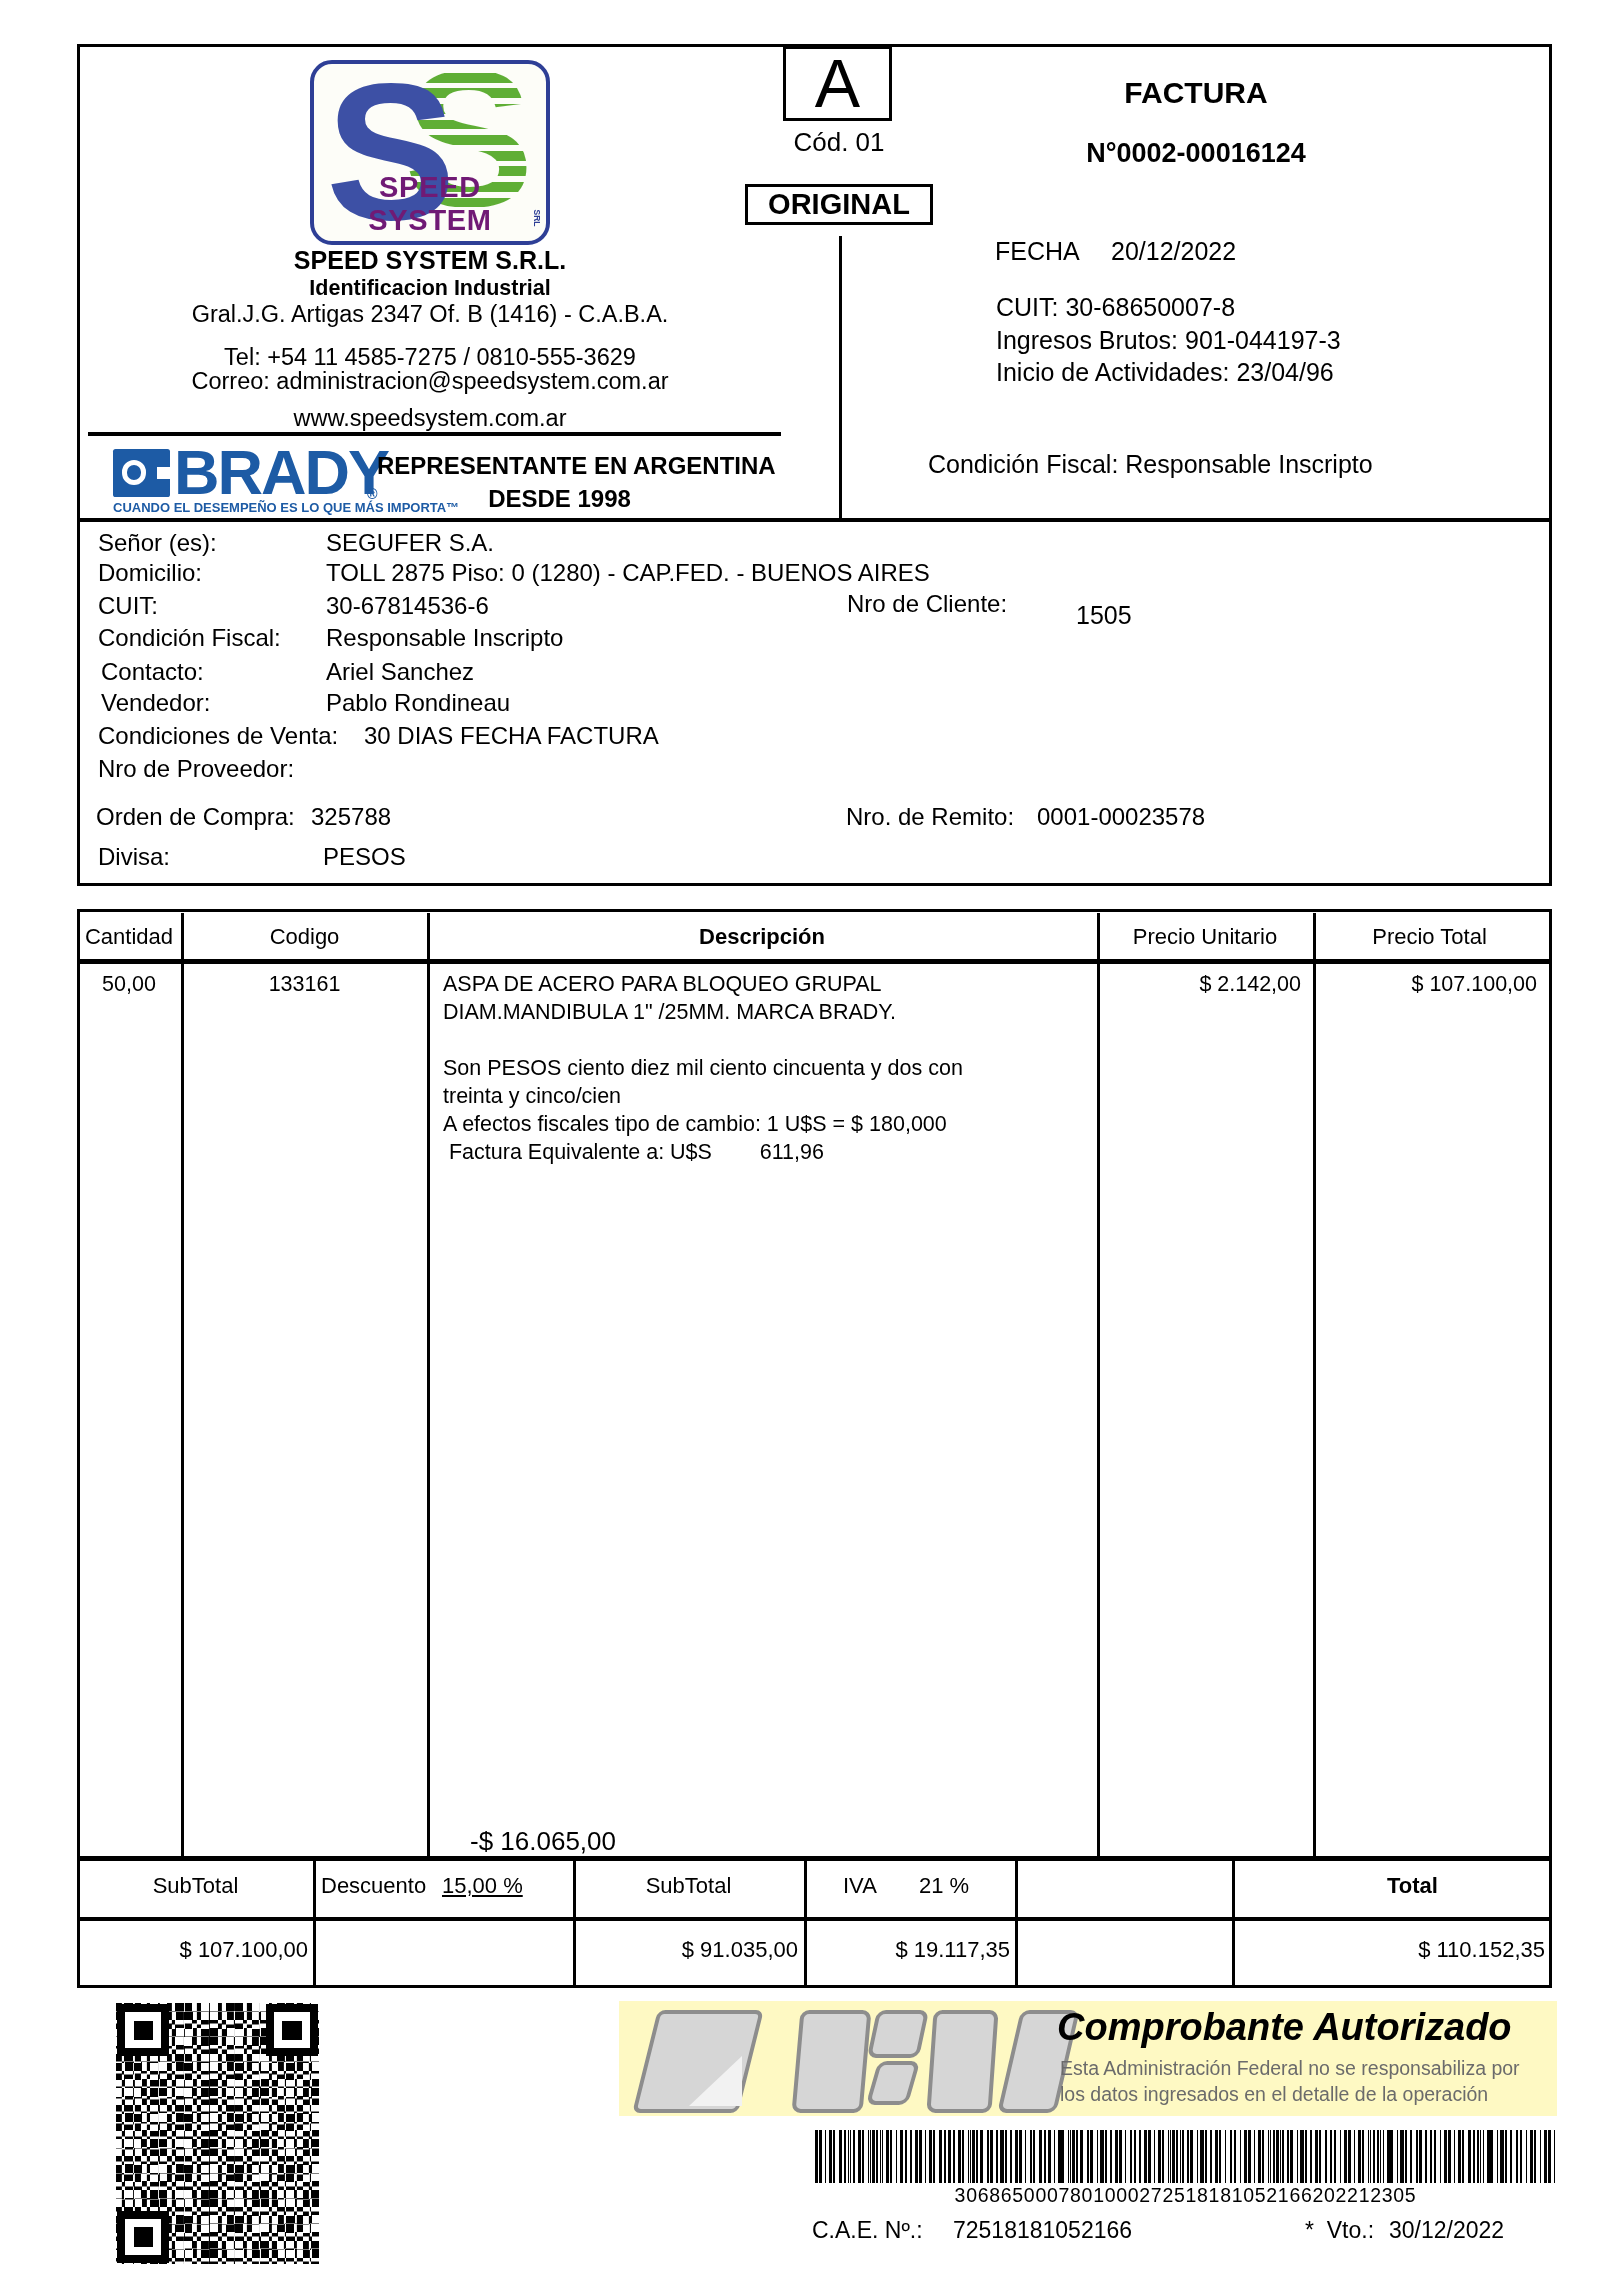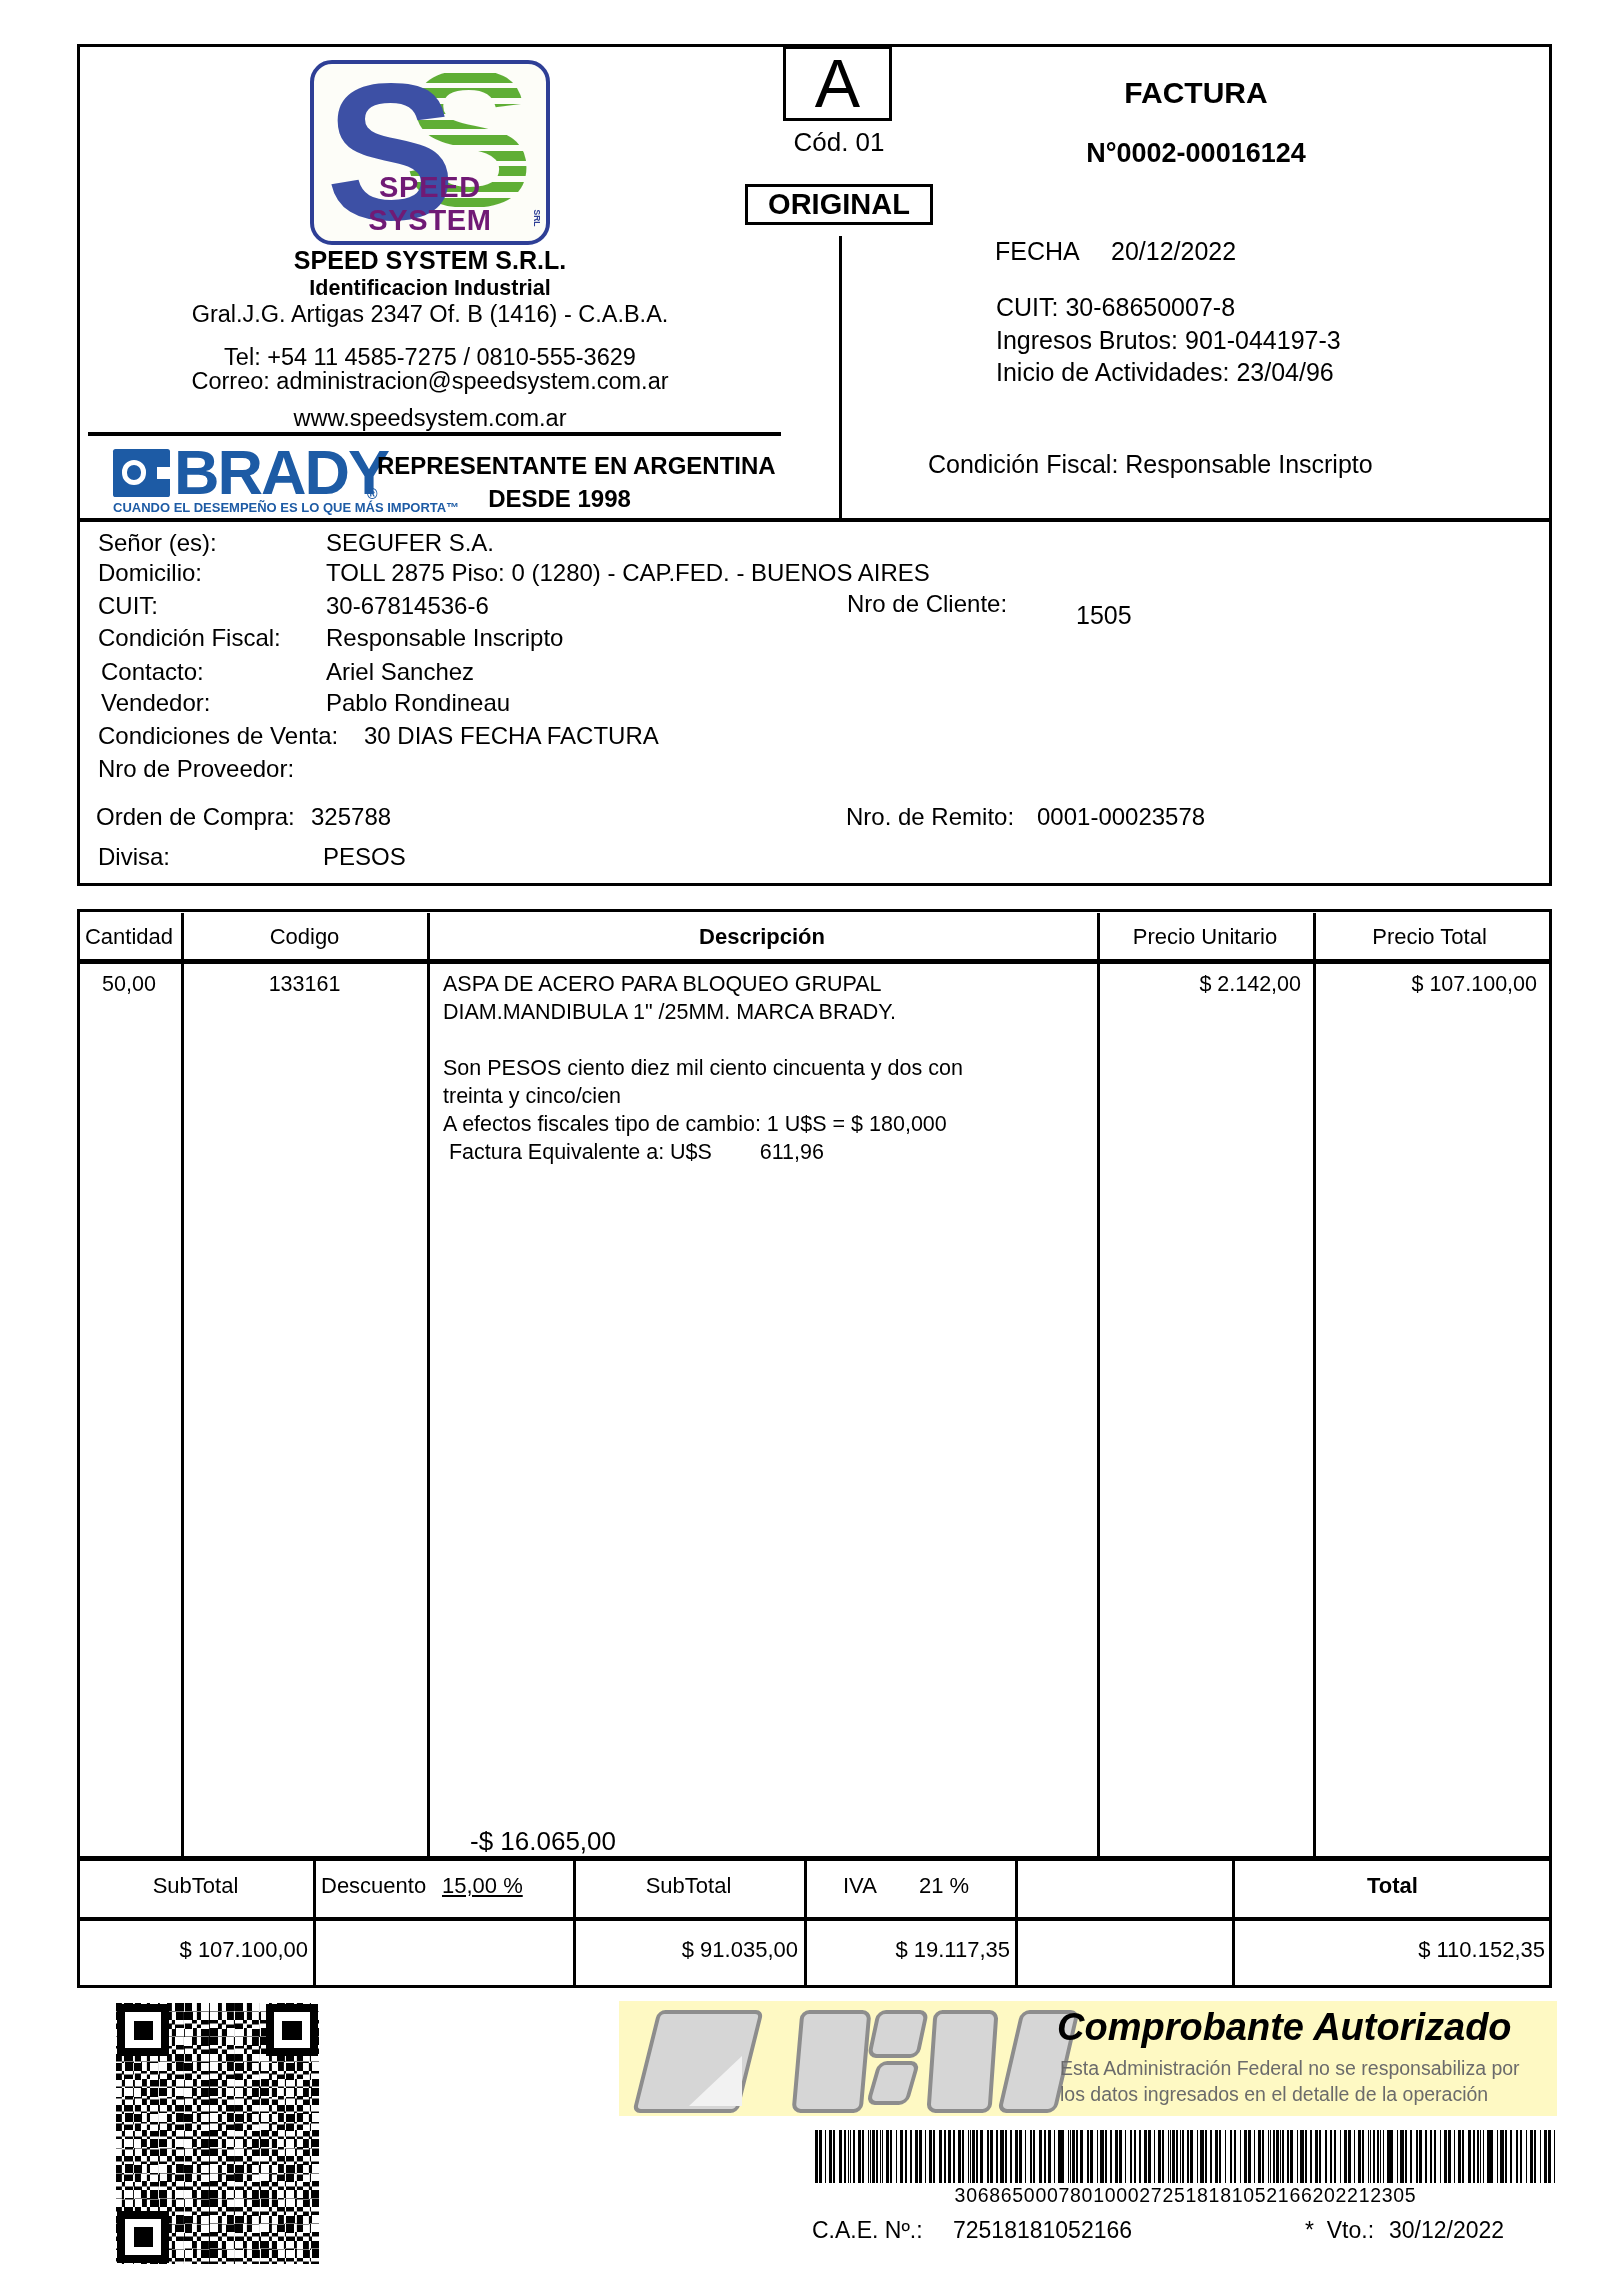--- a/index.html
+++ b/index.html
@@ -177,21 +177,21 @@
   <div class="ln" style="left:804px;top:1921px;width:2.6px;height:64px;"></div>
   <div class="ln" style="left:1015px;top:1921px;width:2.6px;height:64px;"></div>
   <div class="ln" style="left:1232px;top:1921px;width:2.6px;height:64px;"></div>
 
   <div class="t ctr" style="left:77px;top:1873px;width:237px;font-size:22px;">SubTotal</div>
   <div class="t" style="left:321px;top:1873px;font-size:22px;">Descuento</div>
   <div class="t" style="left:442px;top:1873px;font-size:22px;text-decoration:underline;">15,00 %</div>
   <div class="t ctr" style="left:573px;top:1873px;width:231px;font-size:22px;">SubTotal</div>
   <div class="t" style="left:843px;top:1873px;font-size:22px;">IVA</div>
   <div class="t" style="left:919px;top:1873px;font-size:22px;">21 %</div>
-  <div class="t b ctr" style="left:1232px;top:1873px;width:321px;font-size:22px;">Total</div>
+  <div class="t b ctr" style="left:1232px;top:1873px;width:321px;font-size:22px;padding-left:20px;">Total</div>
 
   <div class="t rt" style="left:77px;top:1937px;width:231px;font-size:22px;">$ 107.100,00</div>
   <div class="t rt" style="left:313px;top:1827px;width:255px;font-size:26px;margin-left:48px;">-$ 16.065,00</div>
   <div class="t rt" style="left:573px;top:1937px;width:225px;font-size:22px;">$ 91.035,00</div>
   <div class="t rt" style="left:804px;top:1937px;width:206px;font-size:22px;">$ 19.117,35</div>
   <div class="t rt" style="left:1232px;top:1937px;width:313px;font-size:22px;">$ 110.152,35</div>
 
   <div class="qr">
     <div class="f tl"></div>
     <div class="f tr"></div>

